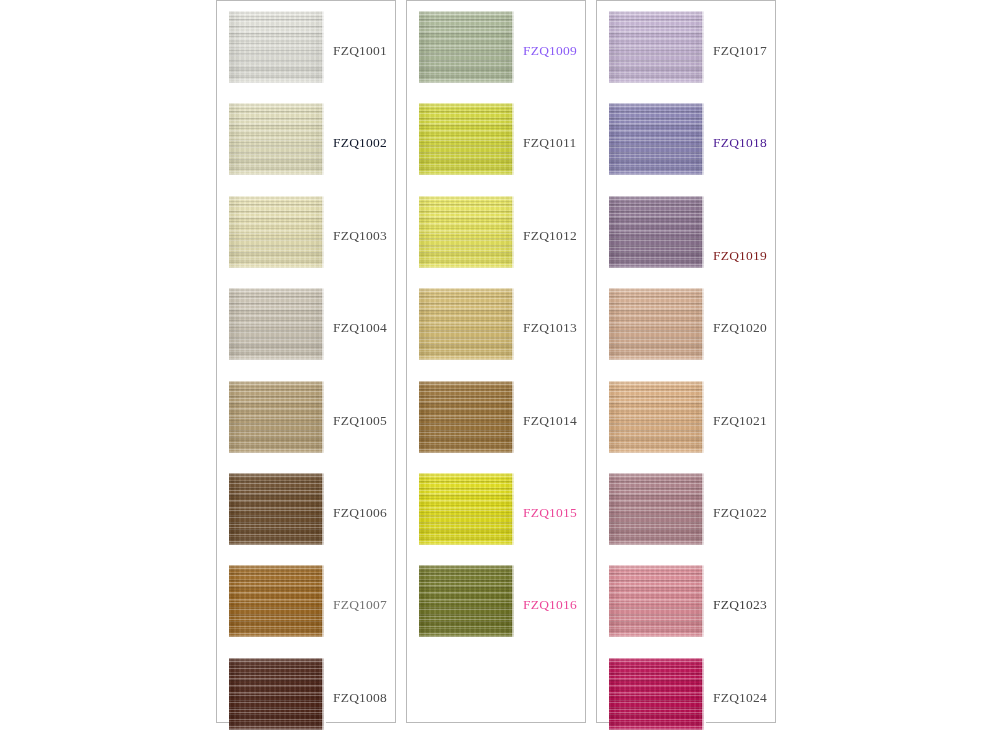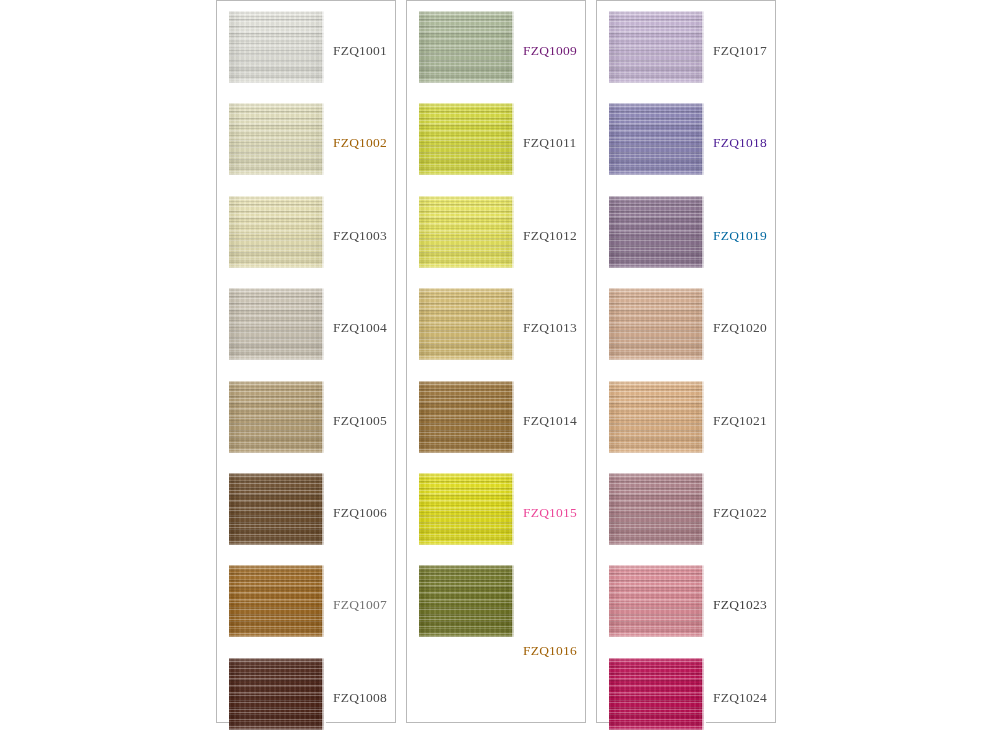--- a/index.html
+++ b/index.html
@@ -152,21 +152,21 @@
         </div>
         <div class="chip-label" style="color: rgb(75, 75, 75);">FZQ1001</div>
       </div>
       <div class="swatch-row">
         <div class="chip" style="--c: #e3e0bd;">
           <div class="chip-base"></div>
           <div class="chip-tex"></div>
           <div class="chip-shade"></div>
           <div class="chip-edge"></div>
         </div>
-        <div class="chip-label" style="color: #a16207;">FZQ1002</div>
+        <div class="chip-label" style="color: #0f172a;">FZQ1002</div>
       </div>
       <div class="swatch-row">
         <div class="chip" style="--c: #e8e2b4;">
           <div class="chip-base"></div>
           <div class="chip-tex"></div>
           <div class="chip-shade"></div>
           <div class="chip-edge"></div>
         </div>
         <div class="chip-label" style="color: rgb(75, 75, 75);">FZQ1003</div>
       </div>
@@ -217,21 +217,21 @@
       </div>
     </div>
     <div class="panel" style="border-color: rgb(185, 185, 185);">
       <div class="swatch-row">
         <div class="chip" style="--c: #adbb9a;">
           <div class="chip-base"></div>
           <div class="chip-tex"></div>
           <div class="chip-shade"></div>
           <div class="chip-edge"></div>
         </div>
-        <div class="chip-label" style="color: #701a75;">FZQ1009</div>
+        <div class="chip-label" style="color: #8b5cf6;">FZQ1009</div>
       </div>
       <div class="swatch-row">
         <div class="chip" style="--c: #d5da3c;">
           <div class="chip-base"></div>
           <div class="chip-tex"></div>
           <div class="chip-shade"></div>
           <div class="chip-edge"></div>
         </div>
         <div class="chip-label" style="color: rgb(75, 75, 75);">FZQ1011</div>
       </div>
@@ -271,21 +271,21 @@
         </div>
         <div class="chip-label" style="color: #ec4899;">FZQ1015</div>
       </div>
       <div class="swatch-row">
         <div class="chip" style="--c: #6f7424;">
           <div class="chip-base"></div>
           <div class="chip-tex"></div>
           <div class="chip-shade"></div>
           <div class="chip-edge"></div>
         </div>
-        <div class="chip-label" style="color: #a16207; margin-top: 46px;">FZQ1016</div>
+        <div class="chip-label" style="color: #ec4899;">FZQ1016</div>
       </div>
     </div>
     <div class="panel" style="border-color: rgb(185, 185, 185);">
       <div class="swatch-row">
         <div class="chip" style="--c: #c7b6d6;">
           <div class="chip-base"></div>
           <div class="chip-tex"></div>
           <div class="chip-shade"></div>
           <div class="chip-edge"></div>
         </div>
@@ -300,21 +300,21 @@
         </div>
         <div class="chip-label" style="color: #4c1d95;">FZQ1018</div>
       </div>
       <div class="swatch-row">
         <div class="chip" style="--c: #8b7390;">
           <div class="chip-base"></div>
           <div class="chip-tex"></div>
           <div class="chip-shade"></div>
           <div class="chip-edge"></div>
         </div>
-        <div class="chip-label" style="color: #0369a1;">FZQ1019</div>
+        <div class="chip-label" style="color: #7f1d1d; margin-top: 20px;">FZQ1019</div>
       </div>
       <div class="swatch-row">
         <div class="chip" style="--c: #d6ad90;">
           <div class="chip-base"></div>
           <div class="chip-tex"></div>
           <div class="chip-shade"></div>
           <div class="chip-edge"></div>
         </div>
         <div class="chip-label" style="color: rgb(75, 75, 75);">FZQ1020</div>
       </div>

